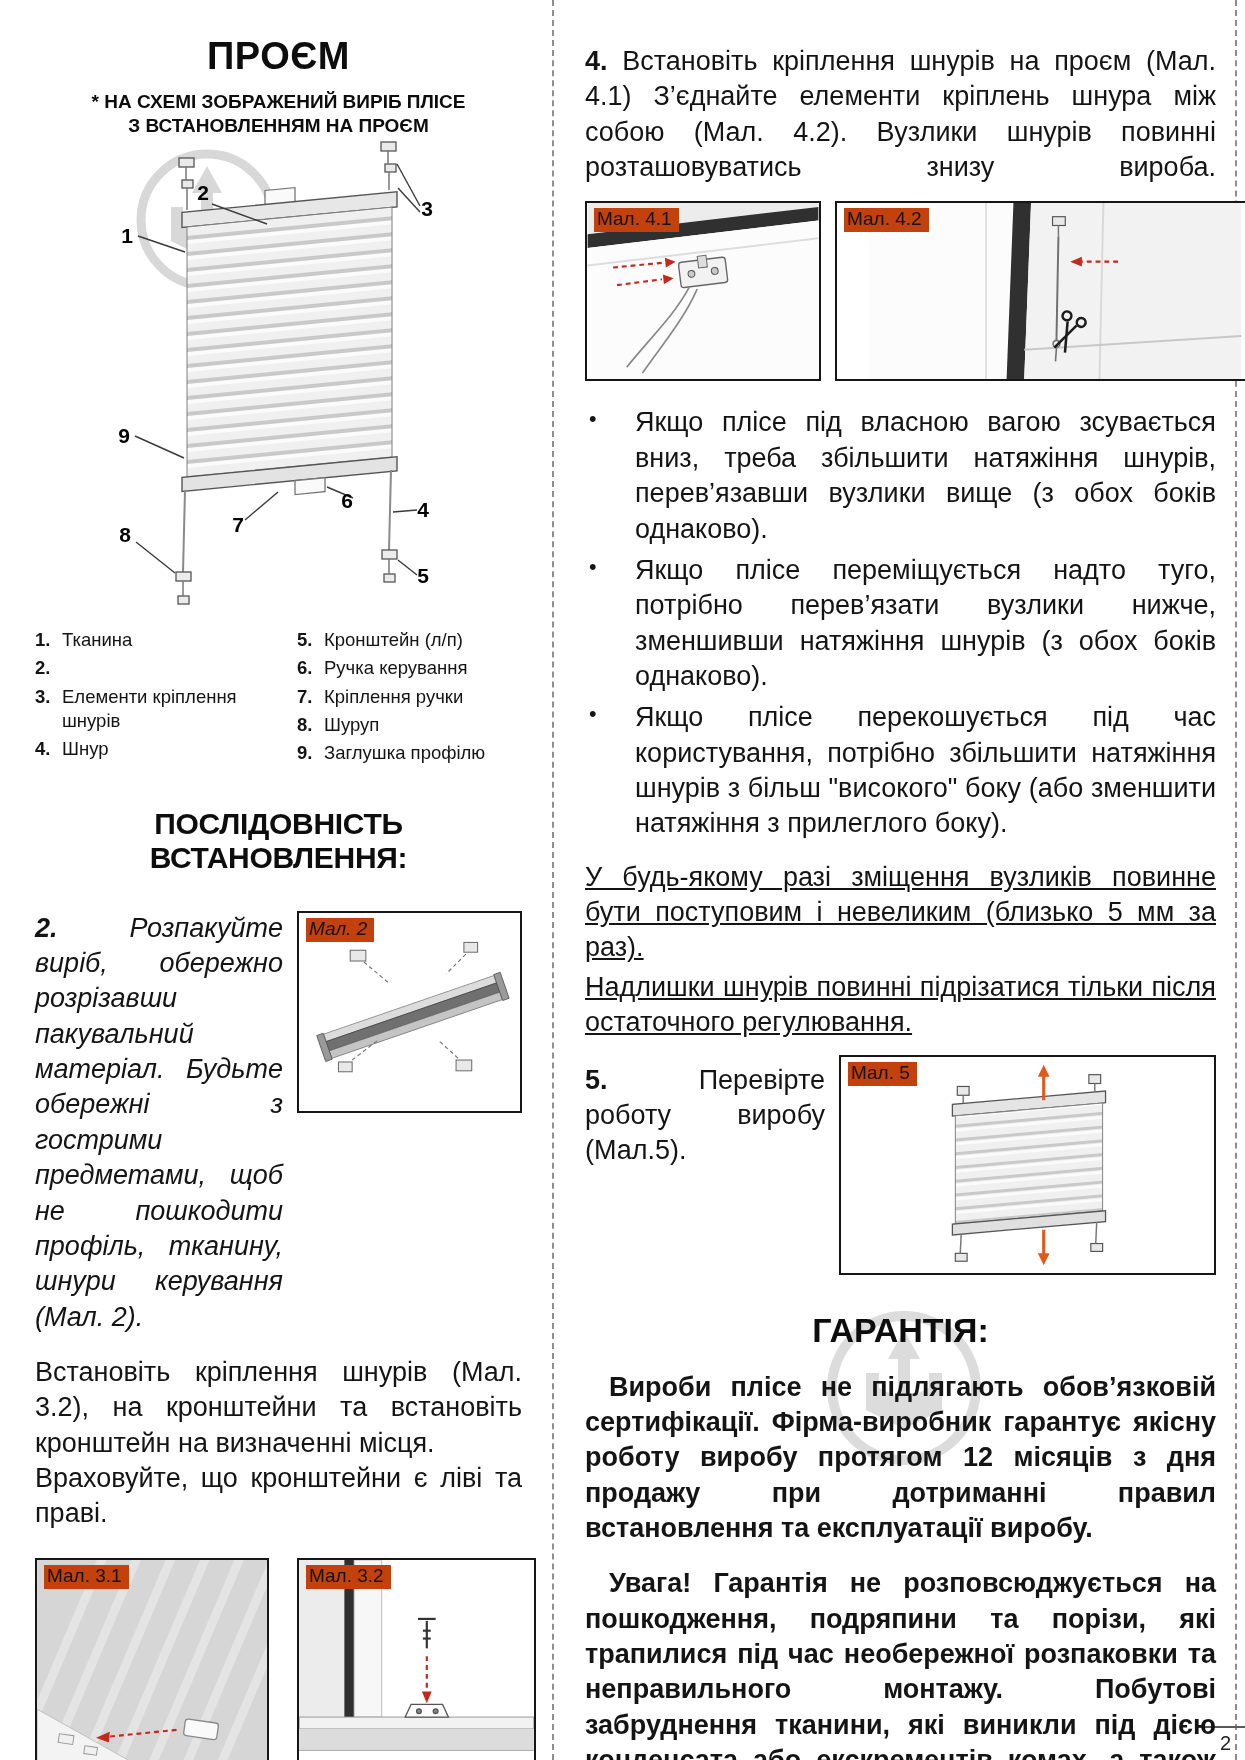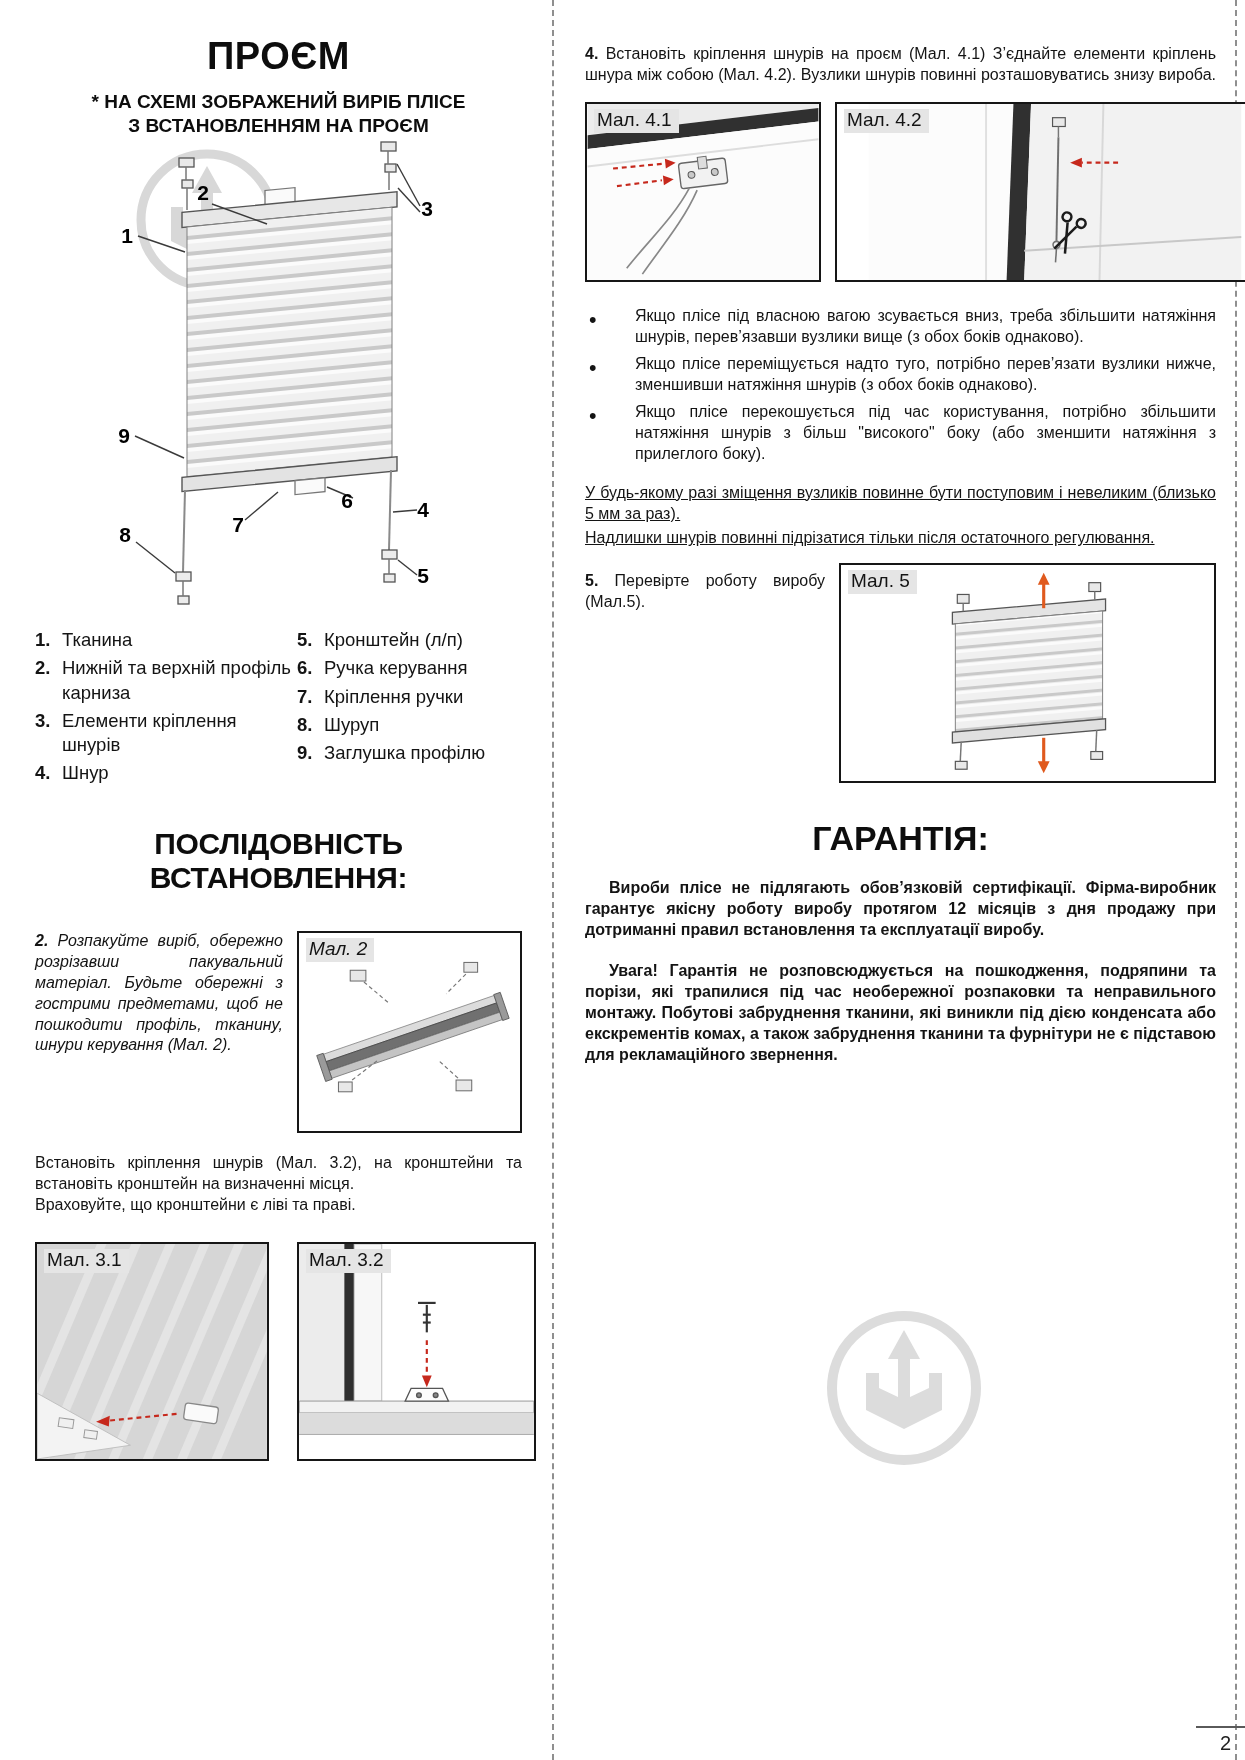--- a/index.html
+++ b/index.html
@@ -23,30 +23,30 @@
 
   .legend { display:flex; margin-top:6px; font-size:18.5px; line-height:1.3; }
   .legend-colL { width:262px; }
   .legend-colR { width:225px; }
   .legend-item { display:flex; margin-bottom:4px; }
   .ln { font-weight:700; width:27px; flex:none; }
   .lt { flex:1; }
 
   .seq-heading { margin-top:38px; text-align:center; font-size:30px; font-weight:800; letter-spacing:-.3px; color:#0d0d0d; }
 
-  .step { font-size:16px; line-height:1.31; text-align:justify; }
+  .step { font-size:27px; line-height:1.31; text-align:justify; }
   .step b { font-weight:700; }
   .justify-last { text-align-last:justify; }
 
   .step2-row { display:flex; gap:14px; margin-top:36px;font-style:italic; }
   .step2-text { width:248px; }
 
   .figbox { border:2px solid #161616; position:relative; background:#fff; overflow:hidden; flex:none; }
   .figbox svg { display:block; width:100%; height:100%; }
-  .fig-label { position:absolute; top:5px; left:7px; background:#e5e5e5; padding:0 7px 2px 3px; font-size:19px; z-index:2; white-space:nowrap; }
+  .fig-label { position:absolute; top:5px; left:7px; background:#c2410c; padding:0 7px 2px 3px; font-size:19px; z-index:2; white-space:nowrap; }
 
   .fig2 { width:225px; height:202px; }
   .step3-block { margin-top:20px; }
   .figs3-row { display:flex; gap:14px; margin-top:26px; }
   .fig31 { width:234px; height:219px; }
   .fig32 { width:239px; height:219px;margin-left:14px; }
 
   .step4-block { margin-top:44px; }
   .figs4-row { display:flex; gap:14px; margin-top:16px; }
   .fig41 { width:236px; height:180px; }
@@ -175,21 +175,20 @@
     </div>
 
     <div class="legend">
       <div class="legend-colL">
         <div class="legend-item">
           <span class="ln">1.</span>
           <span class="lt">Тканина</span>
         </div>
         <div class="legend-item">
           <span class="ln">2.</span>
-          <span class="lt">Нижній та верхній профіль карниза</span>
         </div>
         <div class="legend-item">
           <span class="ln">3.</span>
           <span class="lt">Елементи кріплення шнурів</span>
         </div>
         <div class="legend-item">
           <span class="ln">4.</span>
           <span class="lt">Шнур</span>
         </div>
       </div>

